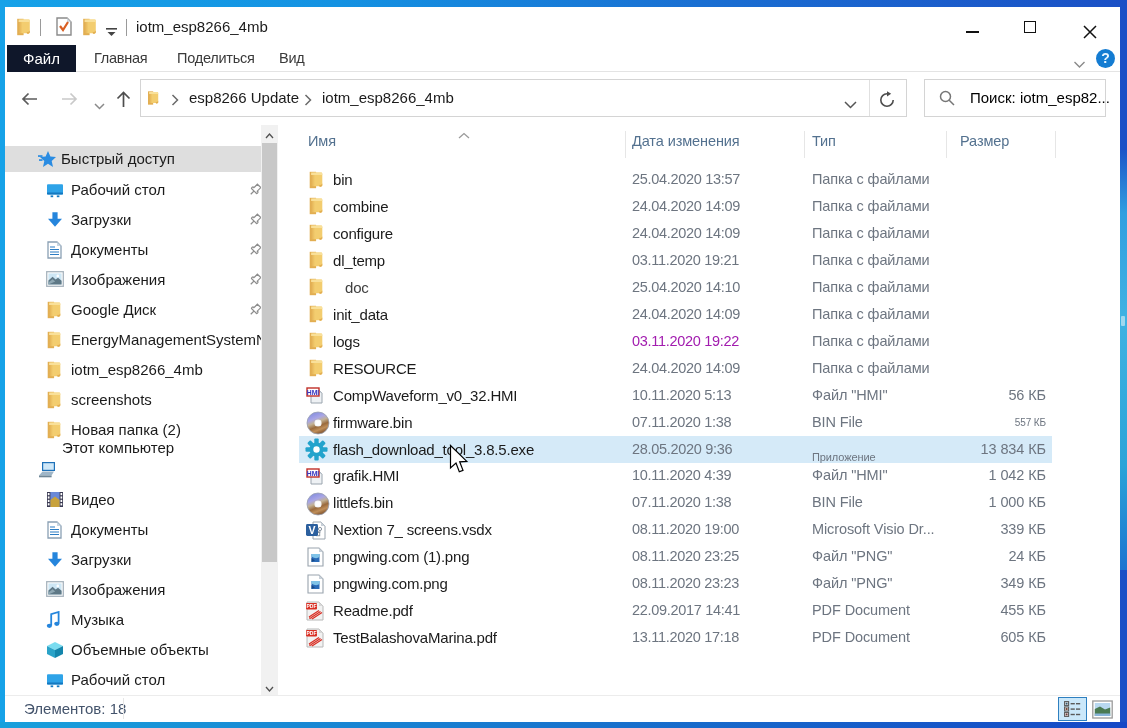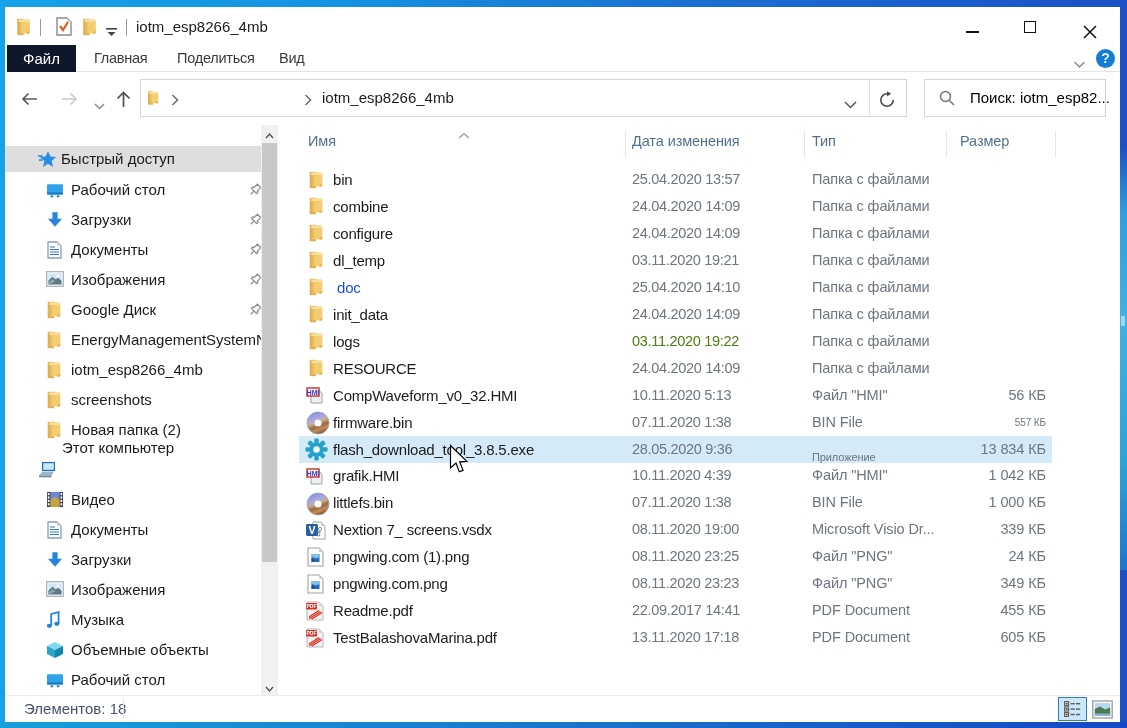--- a/index.html
+++ b/index.html
@@ -86,20 +86,21 @@
           </linearGradient>
         </defs>
         <path d="M1.2 0.8 L7.6 0.8 L7.6 17.2 L1.2 17.2 Z" fill="#e2ae52"></path>
         <path d="M2.6 1.6 L12.6 1.6 Q13.8 1.6 13.8 3 L13.8 14.6 Q12.4 16.8 10.8 15.2 L2.6 15.2 Z" fill="url(#fg1316)"></path>
         <path d="M10.8 15.2 Q12.4 16.8 13.8 14.6 L13.8 12.4 Q12.4 14.6 10.8 13.8 Z" fill="#e2ae52"></path>
         <path d="M2.6 1.6 L12.6 1.6 Q13.8 1.6 13.8 3 L13.8 4 L2.6 4 Z" fill="#f9e099"></path>
       </svg></div>
 <div class="abs" style="left:166px;top:85px"><svg width="8" height="12" viewBox="0 0 8 12">
 <path d="M1.5 1 L6.5 6 L1.5 11" stroke="#6a6a6a" stroke-width="1.5" fill="none"></path>
       </svg></div>
+<div class="txt" style="left:184px;top:72px;height:38px;line-height:38px;font-size:15px;color:#1b1b1b">esp8266 Update</div>
 <div class="abs" style="left:299px;top:85px"><svg width="8" height="12" viewBox="0 0 8 12">
 <path d="M1.5 1 L6.5 6 L1.5 11" stroke="#6a6a6a" stroke-width="1.5" fill="none"></path>
       </svg></div>
 <div class="txt" style="left:317px;top:72px;height:38px;line-height:38px;font-size:15px;color:#1b1b1b">iotm_esp8266_4mb</div>
 <div class="abs" style="left:839px;top:88px"><svg width="13" height="8" viewBox="0 0 13 8">
 <path d="M1 1 L6.5 6.5 L12 1" stroke="#555" stroke-width="1.5" fill="none"></path>
       </svg></div>
 <div class="abs" style="left:864px;top:73px;width:1px;height:36px;background:#e0e0e0"></div>
 <div class="abs" style="left:873px;top:84px"><svg width="18" height="18" viewBox="0 0 18 18">
 <path d="M15.2 9 A6.2 6.2 0 1 1 9 2.8" stroke="#4d4d4d" stroke-width="1.6" fill="none"></path>
@@ -396,21 +397,21 @@
             <stop offset="0" stop-color="#e2ae52"></stop>
             <stop offset="0.35" stop-color="#f3cd6f"></stop>
             <stop offset="1" stop-color="#f3cd6f"></stop>
           </linearGradient>
         </defs>
         <path d="M1.2 0.8 L7.6 0.8 L7.6 17.2 L1.2 17.2 Z" fill="#e2ae52"></path>
         <path d="M2.6 1.6 L12.6 1.6 Q13.8 1.6 13.8 3 L13.8 14.6 Q12.4 16.8 10.8 15.2 L2.6 15.2 Z" fill="url(#fg1718)"></path>
         <path d="M10.8 15.2 Q12.4 16.8 13.8 14.6 L13.8 12.4 Q12.4 14.6 10.8 13.8 Z" fill="#e2ae52"></path>
         <path d="M2.6 1.6 L12.6 1.6 Q13.8 1.6 13.8 3 L13.8 4 L2.6 4 Z" fill="#f9e099"></path>
       </svg></div>
-<div class="txt" style="left:332px;top:266.8px;height:27px;line-height:27px;font-size:15px;letter-spacing:-0.2px;color:#1d4ed8">doc</div>
+<div class="txt" style="left:340px;top:266.8px;height:27px;line-height:27px;font-size:15px;letter-spacing:-0.2px;color:#404040">doc</div>
 <div class="txt" style="left:627px;top:266.8px;height:27px;line-height:27px;font-size:14.5px;color:#6d7580;letter-spacing:-0.3px">25.04.2020 14:10</div>
 <div class="txt" style="left:807px;top:266.8px;height:27px;line-height:27px;font-size:14.5px;color:#6d7580;letter-spacing:-0.1px">Папка с файлами</div>
 <div class="abs" style="left:303px;top:298.2px"><svg width="17" height="18" viewBox="0 0 16 18">
         <defs>
           <linearGradient id="fg1718" x1="0" y1="0" x2="1" y2="0">
             <stop offset="0" stop-color="#e2ae52"></stop>
             <stop offset="0.35" stop-color="#f3cd6f"></stop>
             <stop offset="1" stop-color="#f3cd6f"></stop>
           </linearGradient>
         </defs>
@@ -429,21 +430,21 @@
             <stop offset="0.35" stop-color="#f3cd6f"></stop>
             <stop offset="1" stop-color="#f3cd6f"></stop>
           </linearGradient>
         </defs>
         <path d="M1.2 0.8 L7.6 0.8 L7.6 17.2 L1.2 17.2 Z" fill="#e2ae52"></path>
         <path d="M2.6 1.6 L12.6 1.6 Q13.8 1.6 13.8 3 L13.8 14.6 Q12.4 16.8 10.8 15.2 L2.6 15.2 Z" fill="url(#fg1718)"></path>
         <path d="M10.8 15.2 Q12.4 16.8 13.8 14.6 L13.8 12.4 Q12.4 14.6 10.8 13.8 Z" fill="#e2ae52"></path>
         <path d="M2.6 1.6 L12.6 1.6 Q13.8 1.6 13.8 3 L13.8 4 L2.6 4 Z" fill="#f9e099"></path>
       </svg></div>
 <div class="txt" style="left:328px;top:320.7px;height:27px;line-height:27px;font-size:15px;letter-spacing:-0.2px;color:#1b1b1b">logs</div>
-<div class="txt" style="left:627px;top:320.7px;height:27px;line-height:27px;font-size:14.5px;color:#4d7c0f;letter-spacing:-0.3px">03.11.2020 19:22</div>
+<div class="txt" style="left:627px;top:320.7px;height:27px;line-height:27px;font-size:14.5px;color:#a21caf;letter-spacing:-0.3px">03.11.2020 19:22</div>
 <div class="txt" style="left:807px;top:320.7px;height:27px;line-height:27px;font-size:14.5px;color:#6d7580;letter-spacing:-0.1px">Папка с файлами</div>
 <div class="abs" style="left:303px;top:352.1px"><svg width="17" height="18" viewBox="0 0 16 18">
         <defs>
           <linearGradient id="fg1718" x1="0" y1="0" x2="1" y2="0">
             <stop offset="0" stop-color="#e2ae52"></stop>
             <stop offset="0.35" stop-color="#f3cd6f"></stop>
             <stop offset="1" stop-color="#f3cd6f"></stop>
           </linearGradient>
         </defs>
         <path d="M1.2 0.8 L7.6 0.8 L7.6 17.2 L1.2 17.2 Z" fill="#e2ae52"></path>

